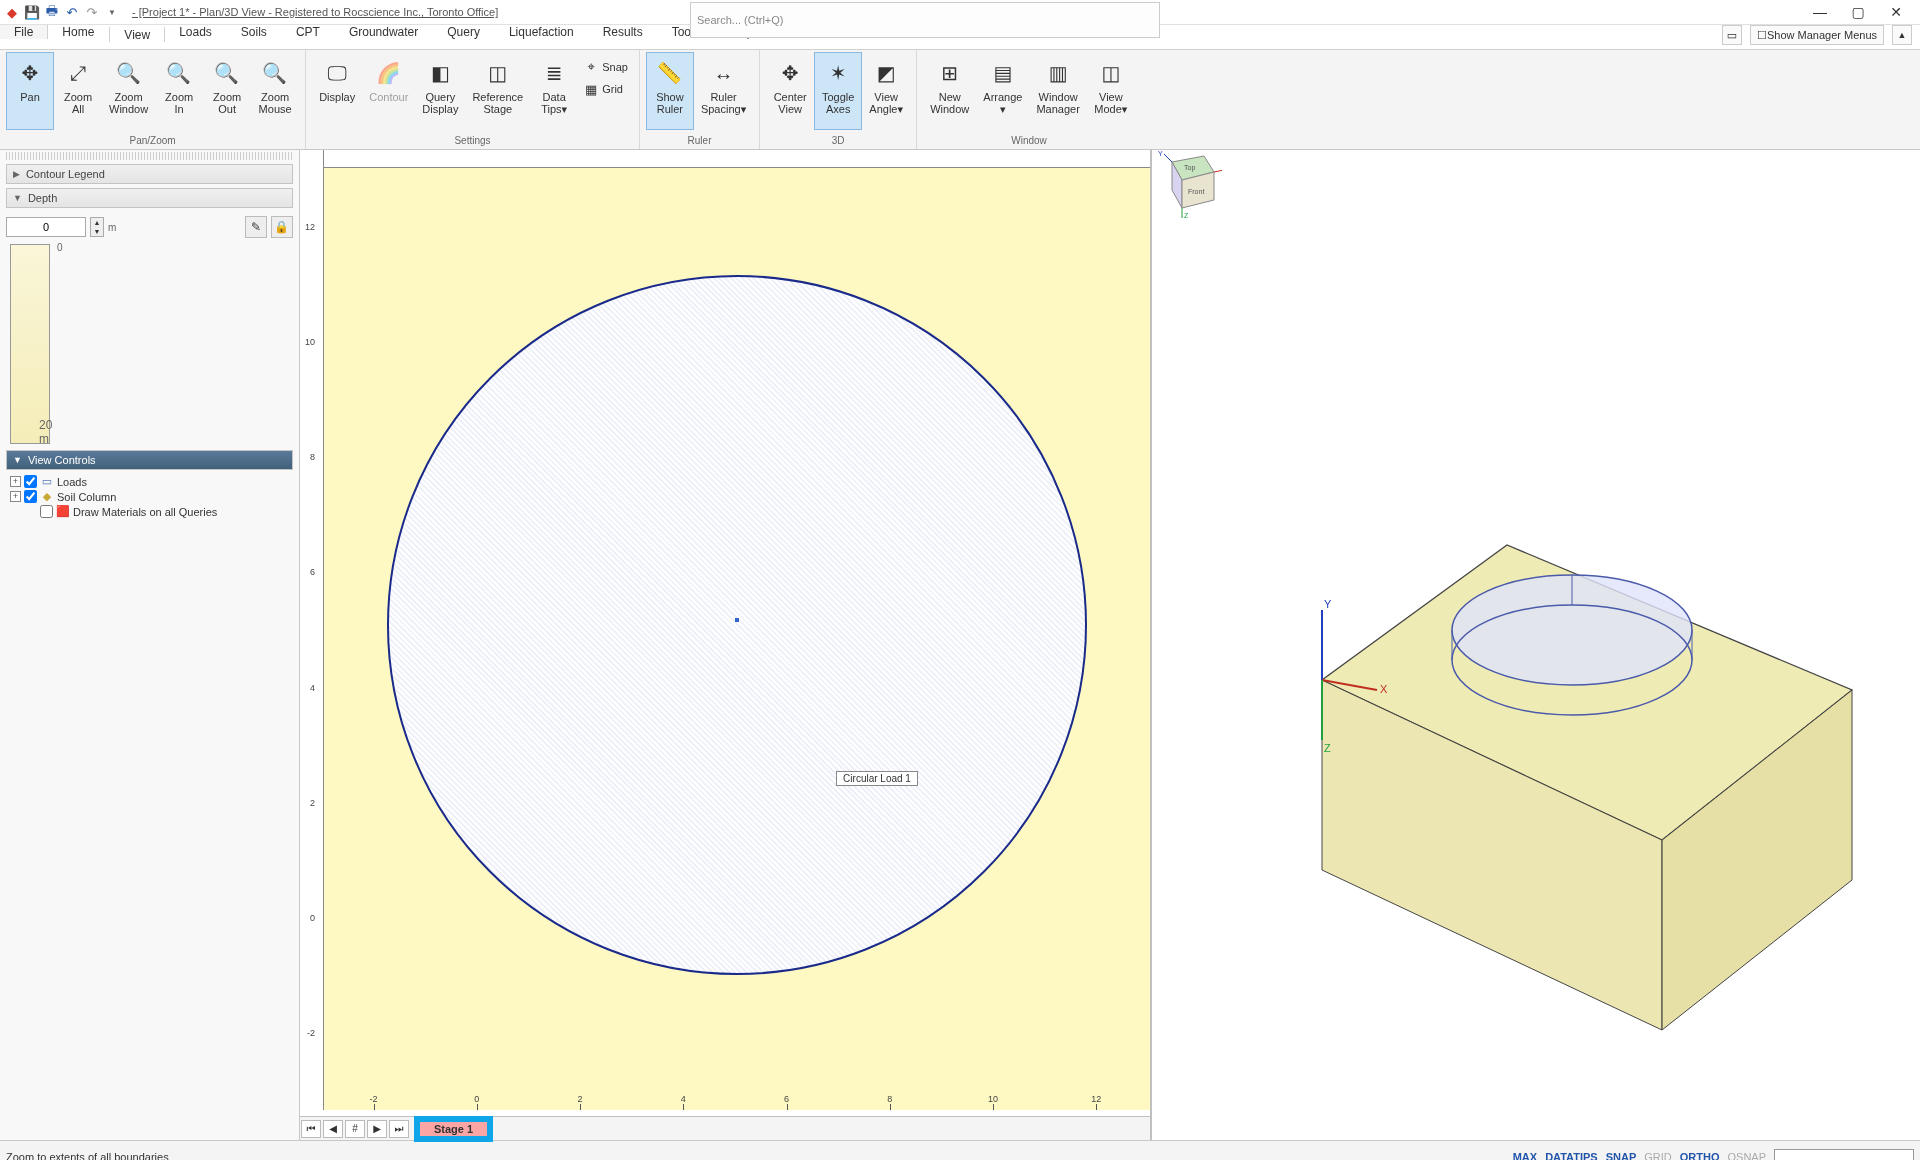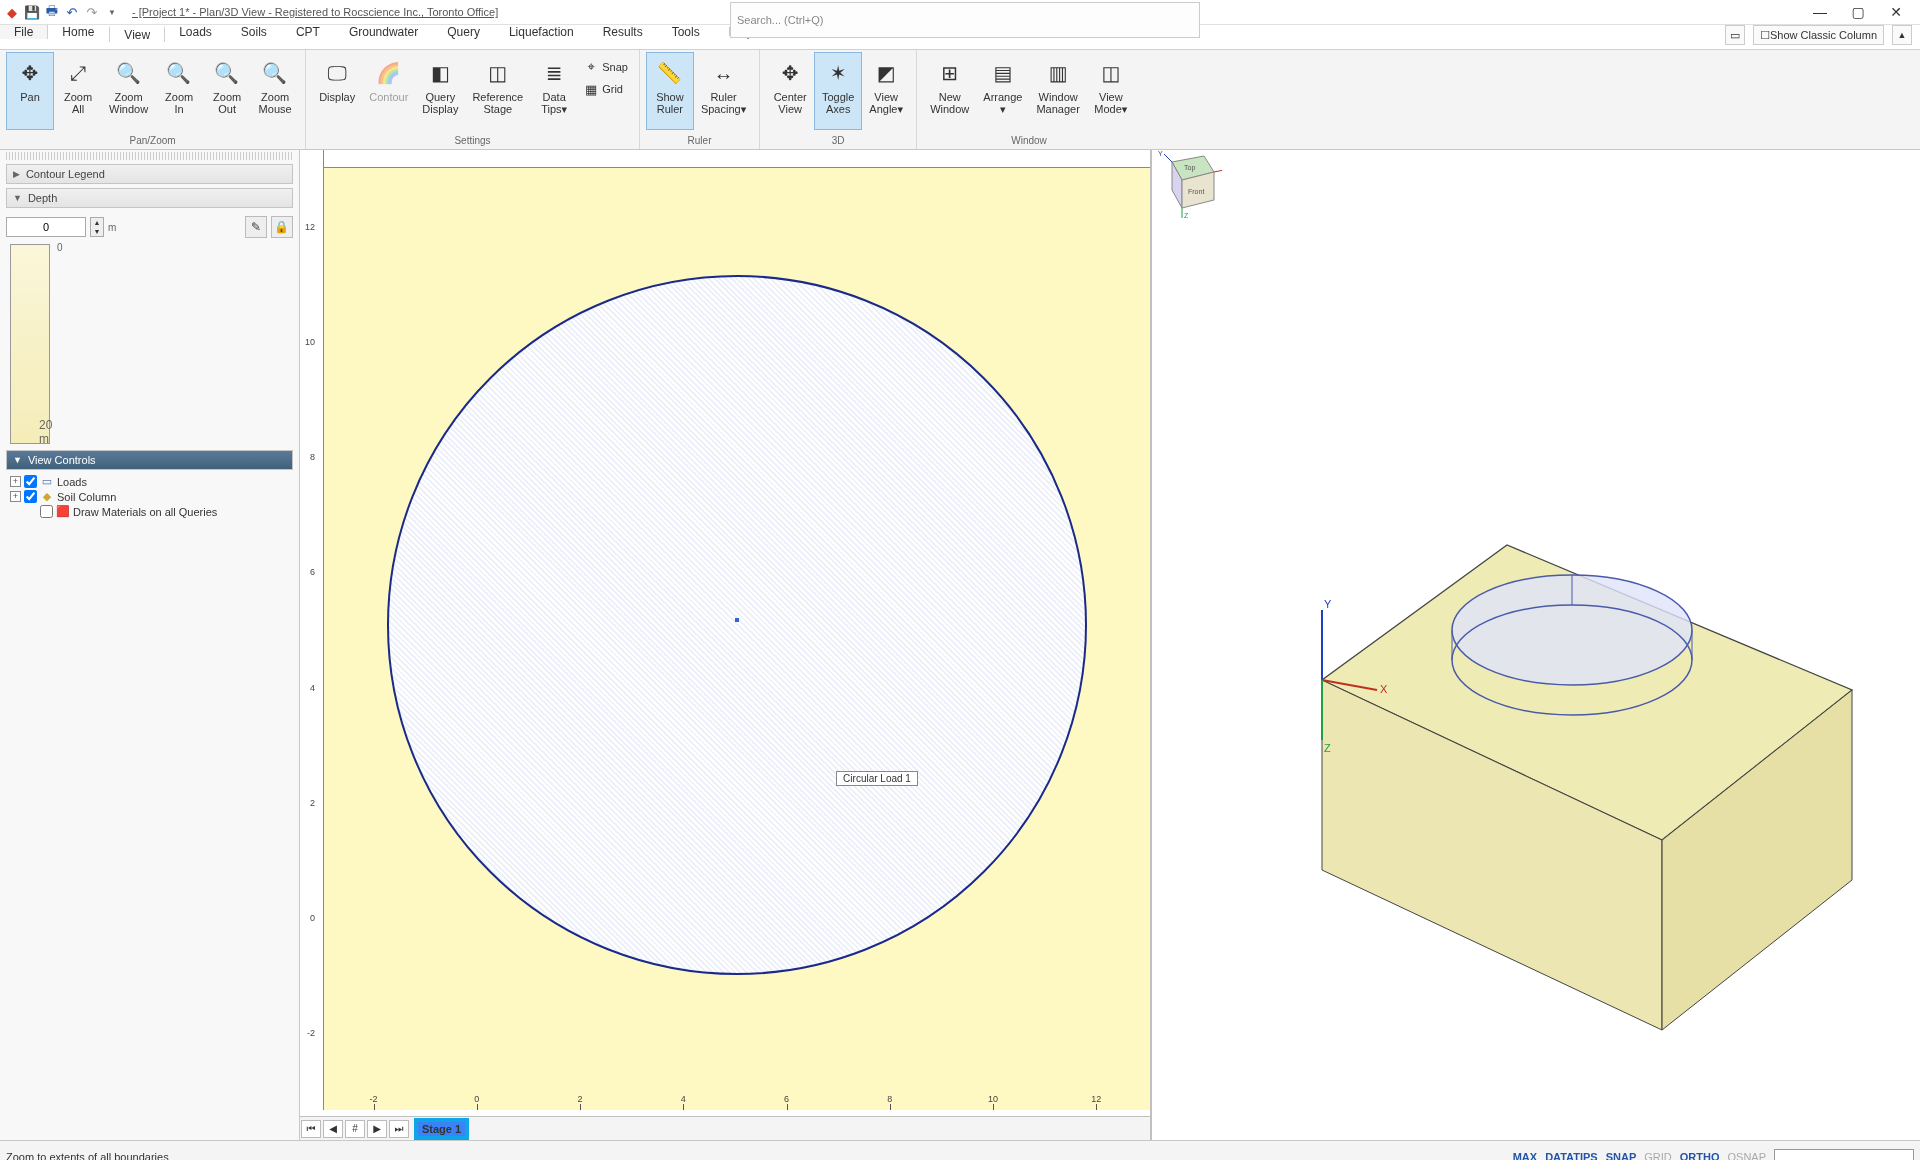--- a/index.html
+++ b/index.html
@@ -3,21 +3,21 @@
 <meta charset="utf-8">
 <style>
 * { box-sizing: border-box; margin: 0; padding: 0; font-family: "Segoe UI", Tahoma, sans-serif; }
 body { background: #fff; width: 1920px; height: 1160px; overflow: hidden; font-size: 12px; color: #333; }
 
 
 .titlebar { height: 25px; display: flex; align-items: center; background: #fff; border-bottom: 1px solid #e0e0e0; padding: 0 4px; }
 .titlebar .qat { display: flex; align-items: center; gap: 4px; }
 .titlebar .qat-icon { width: 16px; height: 16px; display:flex; align-items:center; justify-content:center; font-size:13px; }
 .titlebar .title-text { margin-left: 12px; font-size: 11px; color: #555; text-decoration: underline; }
-.titlebar .search-box { margin-left: auto; margin-right: auto; width: 470px; height: 20px; border: 1px solid #ccc; background:#fdfdfd; font-size:11px; padding:17px 6px; color:#888; display:flex; align-items:center; position:absolute; left:730px; top:2px;}
+.titlebar .search-box { margin-left: auto; margin-right: auto; width: 470px; height: 20px; border: 1px solid #ccc; background:#fdfdfd; font-size:11px; padding:17px 6px; color:#888; display:flex; align-items:center; position:absolute; left:690px; top:2px;}
 .titlebar .win-controls { margin-left:auto; display:flex; gap: 18px; padding-right:10px;}
 .titlebar .win-controls span { font-size:14px; color:#333; cursor:pointer; width:20px; text-align:center;}
 
 
 .menubar { height: 25px; display:flex; align-items:flex-start; background:#fff; border-bottom:1px solid #d0d0d0; }
 .menubar .tab { padding: 0 14px; display:flex; align-items:center; font-size:12px; color:#333; cursor:pointer; border-right:1px solid transparent;}
 .menubar .tab.file { background:#f5f5f5; border-right:1px solid #d0d0d0;}
 .menubar .tab.active { background:#fff; border-top:2px solid #fff; border-left:1px solid #d0d0d0; border-right:1px solid #d0d0d0; position:relative; top:1px;}
 .menubar .right-tools { margin-left:auto; display:flex; align-items:center; gap:8px; padding-right:8px;}
 .menubar .right-tools .box { border:1px solid #ccc; height:20px; padding:0 6px; display:flex; align-items:center; font-size:11px; background:#fafafa;}
@@ -65,21 +65,21 @@
 .plan-view .ruler-left{position:absolute;left:0;top:0;bottom:30px;width:24px;background:#fff;border-right:1px solid #888;}
 .plan-view .canvas{position:absolute;left:24px;top:18px;right:0;bottom:30px;background:#fef9c3;}
 .circle-load{position:absolute;left:50%;top:50%;width:700px;height:700px;transform:translate(-50%,-52%);border:2px solid #1a2a8a;border-radius:50%;background:repeating-linear-gradient(45deg,#eef0fa 0 2px,#fff 2px 4px);}
 .center-dot{position:absolute;left:50%;top:48%;width:4px;height:4px;background:#3366cc;transform:translate(-50%,-50%);}
 .load-label{position:absolute;left:62%;top:64%;border:1px solid #888;background:#fff;padding:1px 6px;font-size:10px;}
 .ruler-tick-h{position:absolute;bottom:0;width:1px;height:6px;background:#555;}
 .ruler-num-h{position:absolute;bottom:6px;font-size:9px;color:#444;transform:translateX(-50%);}
 .ruler-num-v{position:absolute;right:8px;font-size:9px;color:#444;transform:translateY(-50%);}
 .stage-bar{position:absolute;left:0;right:0;bottom:0;height:24px;background:#f4f4f4;border-top:1px solid #c0c0c0;display:flex;align-items:center;font-size:11px;}
 .stage-bar .nav-btn{width:20px;height:18px;border:1px solid #bbb;background:#fff;margin:0 1px;display:flex;align-items:center;justify-content:center;font-size:10px;}
-.stage-bar .stage-tab{border:4px solid #0ea5e9;background:#3b82f6;padding:1px 4px;font-weight:bold;margin-left:4px;}
+.stage-bar .stage-tab{border:6px solid #0ea5e9;background:#fca5a5;padding:1px 14px;font-weight:bold;margin-left:4px;}
 
 .view-3d { width: 768px; background:#fff; position:relative;}
 .view-3d svg { position:absolute; inset:0; }
 .orient-cube{position:absolute;right:20px;top:20px;width:70px;height:70px;}
 
 
 .statusbar { height:32px; background:#f4f4f4; border-top:1px solid #c8c8c8; display:flex; align-items:center; font-size:11px; padding:16px 6px;}
 .statusbar .right{margin-left:auto;display:flex;gap:8px;align-items:center;}
 .statusbar .tog{color:#aaa;}
 .statusbar .tog.on{color:#2255aa;font-weight:600;}
@@ -116,21 +116,21 @@
   <div class="tab">Soils</div>
   <div class="tab">CPT</div>
   <div class="tab">Groundwater</div>
   <div class="tab">Query</div>
   <div class="tab">Liquefaction</div>
   <div class="tab">Results</div>
   <div class="tab">Tools</div>
   <div class="tab">Help</div>
   <div class="right-tools">
     <div class="box sq">▭</div>
-    <div class="box">☐ <span>Show Classic Column</span></div>
+    <div class="box">☐ <span>Show Manager Menus</span></div>
     <div class="box sq" style="font-size:9px">▲</div>
   </div>
 </div>
 
 <div class="ribbon">
   <div class="ribbon-group">
     <div class="items">
       <div class="rbtn active">
           <div class="ic">✥</div>
           <div class="txt">Pan</div>

